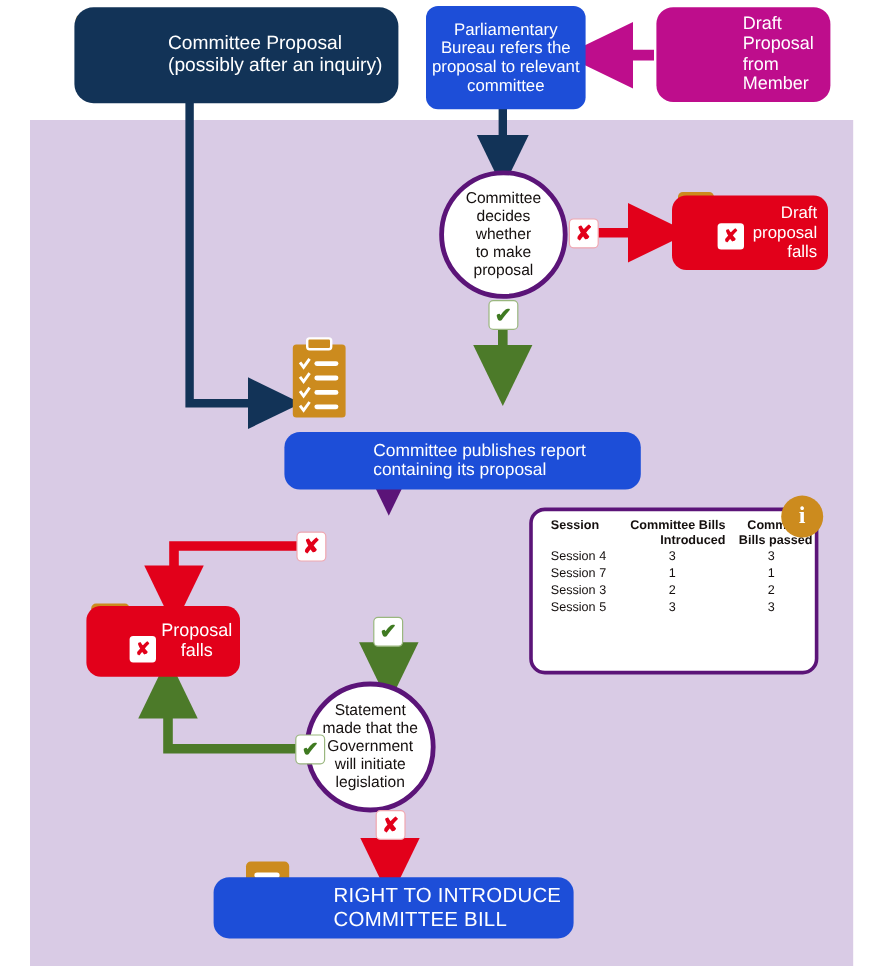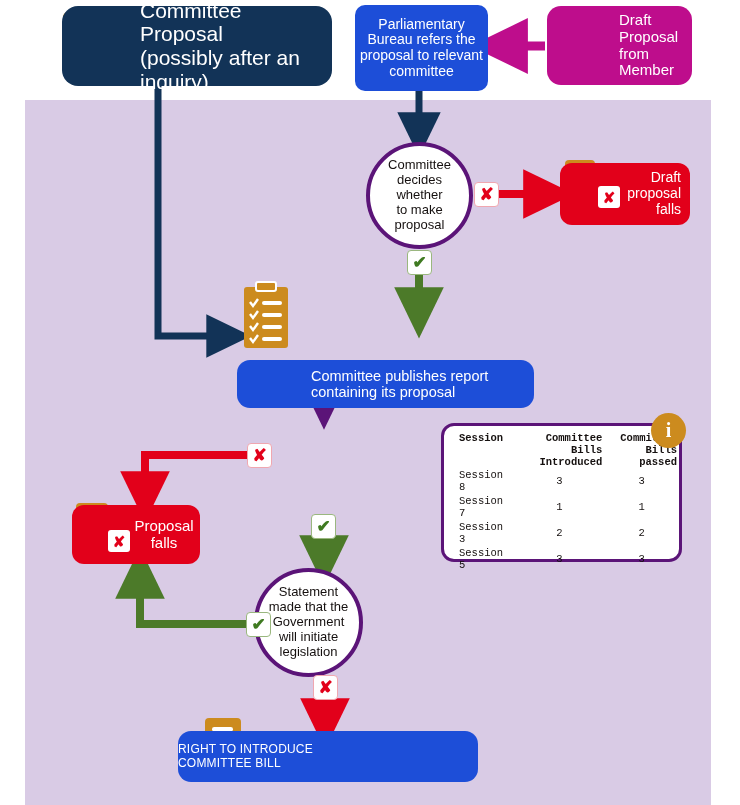--- a/index.html
+++ b/index.html
@@ -12,21 +12,21 @@
   .node{position:absolute;box-sizing:border-box;display:flex;align-items:center;
         border-radius:14px;color:#ffffff;}
   .node .txt{white-space:pre-line;line-height:1.12;}
 
   .box-navy{background:#123357;border-radius:16px;}
   .box-purple{background:#1d4ed8;}
   .box-magenta{background:#BE0D8C;}
   .box-red{background:#E2001A;}
 
   .n-committee-proposal{left:62px;top:6px;width:270px;height:80px;}
-  .n-committee-proposal .txt{font-size:21px;color:#fff;text-align:left;
+  .n-committee-proposal .txt{font-size:16px;color:#fff;text-align:left;
         margin-left:78px;margin-right:6px;}
 
   .n-bureau{left:355px;top:5px;width:133px;height:86px;border-radius:10px;}
   .n-bureau .txt{font-size:14px;text-align:center;width:100%;padding:0 5px;
         box-sizing:border-box;}
 
   .n-draft-member{left:547px;top:6px;width:145px;height:79px;border-radius:14px;}
   .n-draft-member .txt{font-size:15px;text-align:left;margin-left:72px;}
 
   .n-draft-falls{left:560px;top:163px;width:130px;height:62px;border-radius:12px;}
@@ -34,21 +34,21 @@
         padding-right:9px;box-sizing:border-box;}
 
   .n-publish{left:237px;top:320px;width:297px;height:48px;border-radius:13px;margin-top:40px;}
   .n-publish .txt{font-size:14.5px;margin-left:74px;}
 
   .n-proposal-falls{left:72px;top:505px;width:128px;height:59px;border-radius:12px;}
   .n-proposal-falls .txt{font-size:15px;text-align:center;width:100%;
         padding-left:56px;box-sizing:border-box;}
 
   .n-right-bill{left:178px;top:731px;width:300px;height:51px;border-radius:13px;}
-  .n-right-bill .txt{font-size:12px;letter-spacing:.2px;}
+  .n-right-bill .txt{font-size:17px;margin-left:100px;letter-spacing:.2px;}
 
   
   .circ{position:absolute;border-radius:50%;background:#ffffff;
         border:4px solid #5B1478;display:flex;align-items:center;
         justify-content:center;box-sizing:border-box;}
   .circ .txt{font-size:13px;line-height:1.15;text-align:center;color:#15100f;
         white-space:pre-line;padding:0 4px;}
   .c-decide{left:366px;top:142px;width:107px;height:107px;}
   .c-approve{left:271px;top:408px;width:105px;height:105px;}
   .c-statement{left:254px;top:568px;width:109px;height:109px;align-items:center;}
@@ -56,21 +56,21 @@
   
   .badge{position:absolute;width:25px;height:25px;border-radius:4px;
          background:#ffffff;display:flex;align-items:center;justify-content:center;
          box-sizing:border-box;font-weight:bold;font-size:17px;line-height:1;}
   .badge-ok{border:1.5px solid #9ab77f;color:#3f7a21;}
   .badge-no{border:1.5px solid #f0a7b0;color:#E2001A;}
 
   
   .card{position:absolute;left:441px;top:423px;width:241px;height:139px;
         background:#ffffff;border:3.5px solid #5B1478;border-radius:13px;
-        box-sizing:border-box;font-family:Liberation Mono, monospace;}
+        box-sizing:border-box;}
   .card table{border-collapse:collapse;width:100%;margin-top:7px;
         font-size:10.5px;color:#15100f;}
   .card th{font-weight:bold;text-align:right;padding:0 2px;vertical-align:top;
         line-height:1.12;}
   .card th.lead{text-align:left;padding-left:15px;}
   .card td{text-align:center;padding:1px 2px;}
   .card td.lead{text-align:left;padding-left:15px;}
   .info-icon{position:absolute;left:651px;top:413px;width:35px;height:35px;
         border-radius:50%;background:#CC8B1E;color:#ffffff;display:flex;
         align-items:center;justify-content:center;font-weight:bold;
@@ -285,21 +285,21 @@
         <tr>
           <th class="lead">Session</th>
           <th style="white-space:pre-line;">Committee Bills
 Introduced</th>
           <th style="white-space:pre-line;">Committee
 Bills passed</th>
         </tr>
       </thead>
       <tbody>
         <tr>
-          <td class="lead">Session 8</td>
+          <td class="lead">Session 4</td>
           <td>3</td>
           <td>3</td>
         </tr>
         <tr>
           <td class="lead">Session 7</td>
           <td>1</td>
           <td>1</td>
         </tr>
         <tr>
           <td class="lead">Session 3</td>

